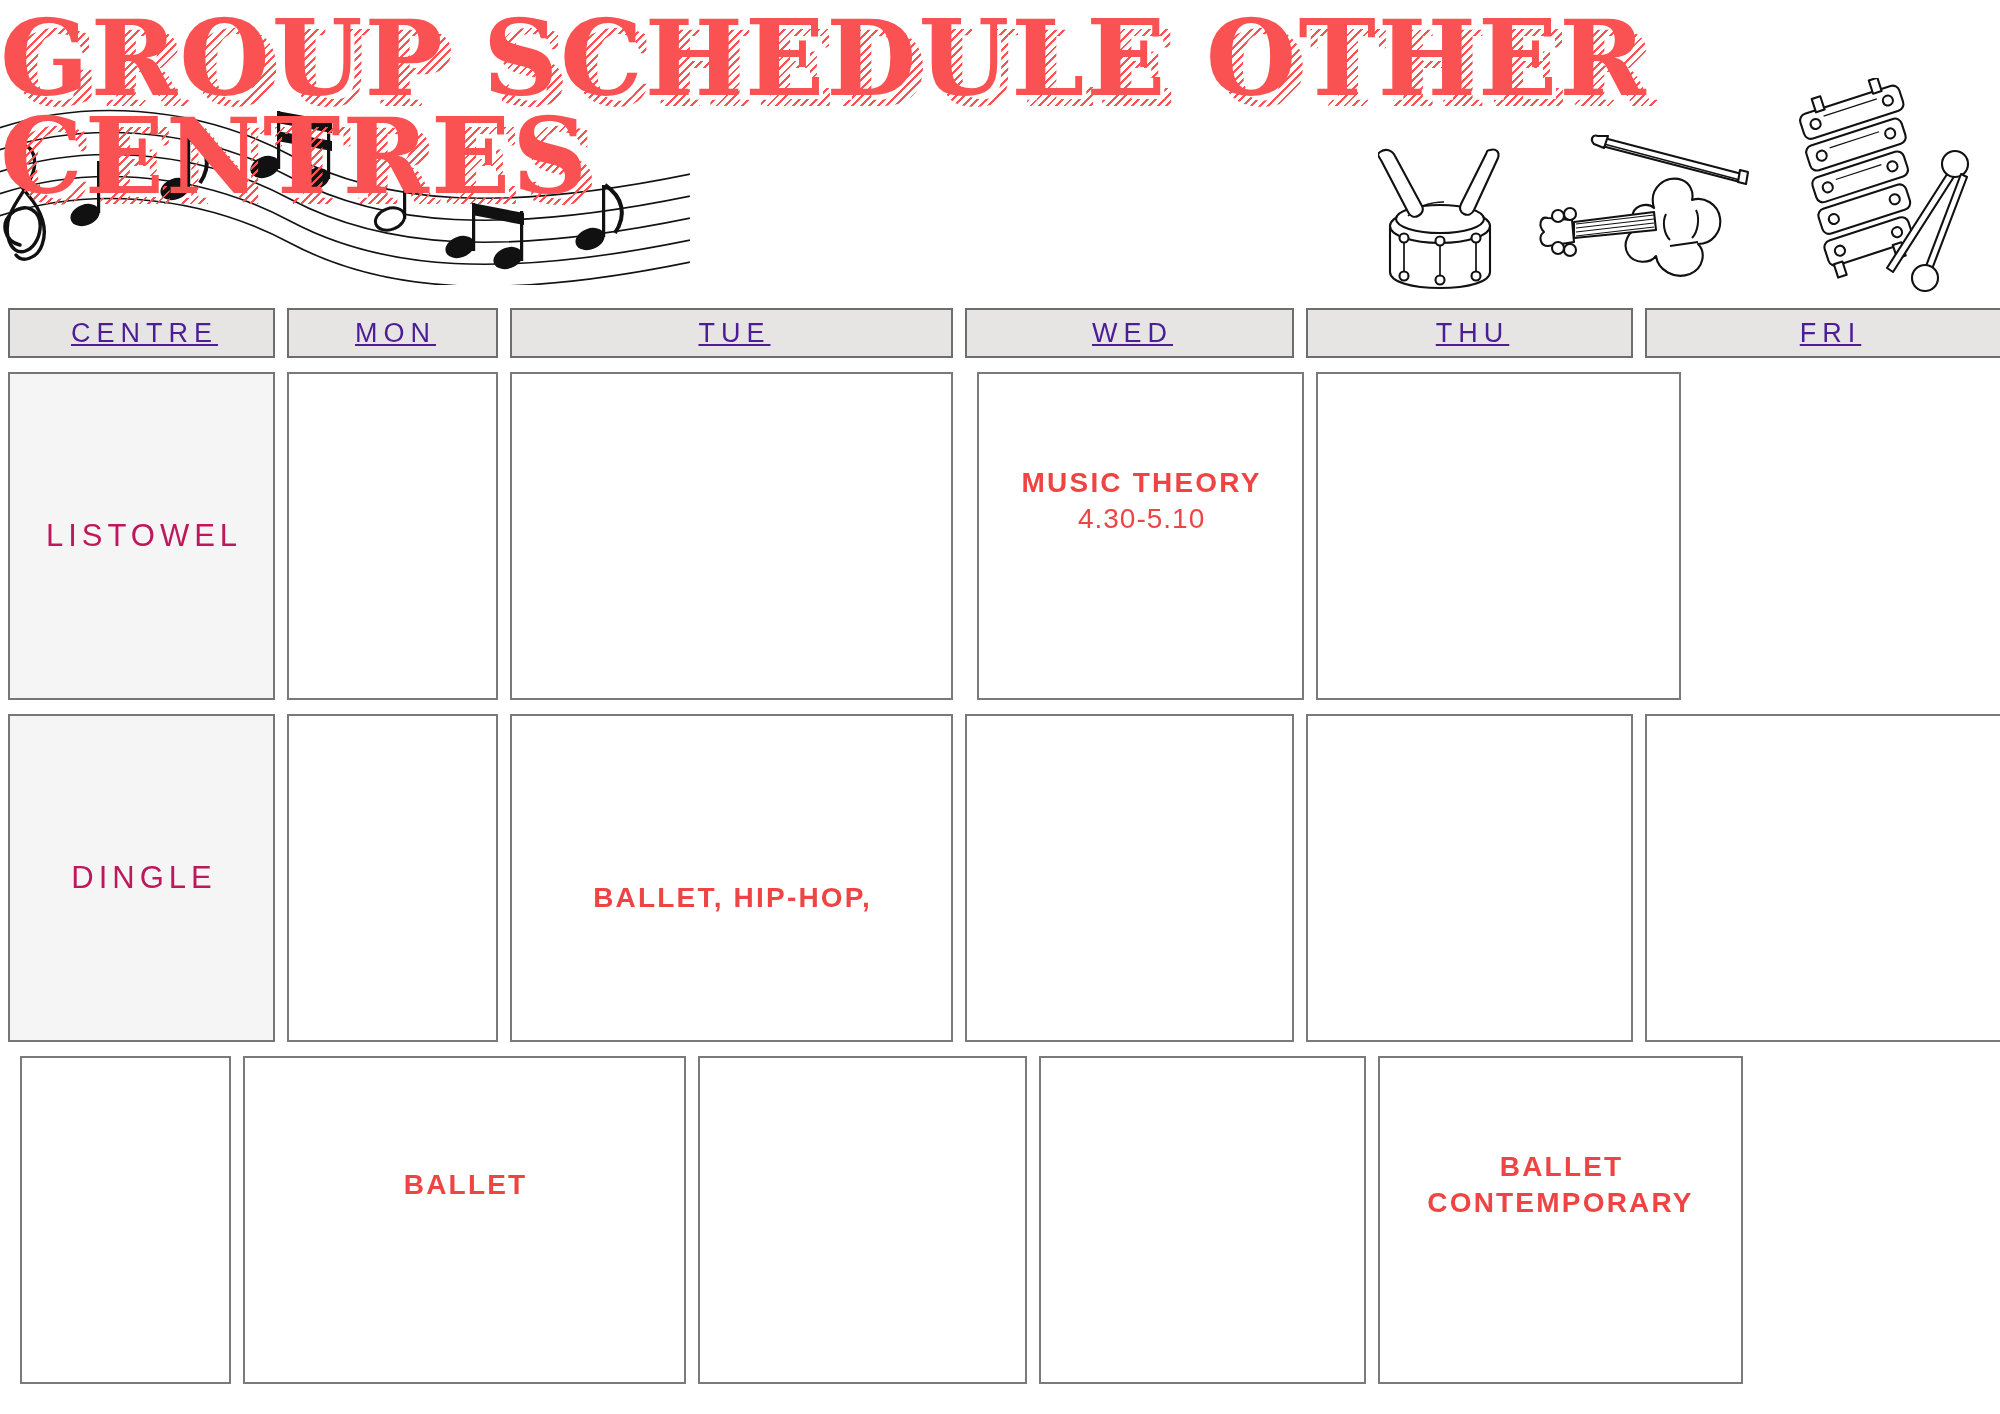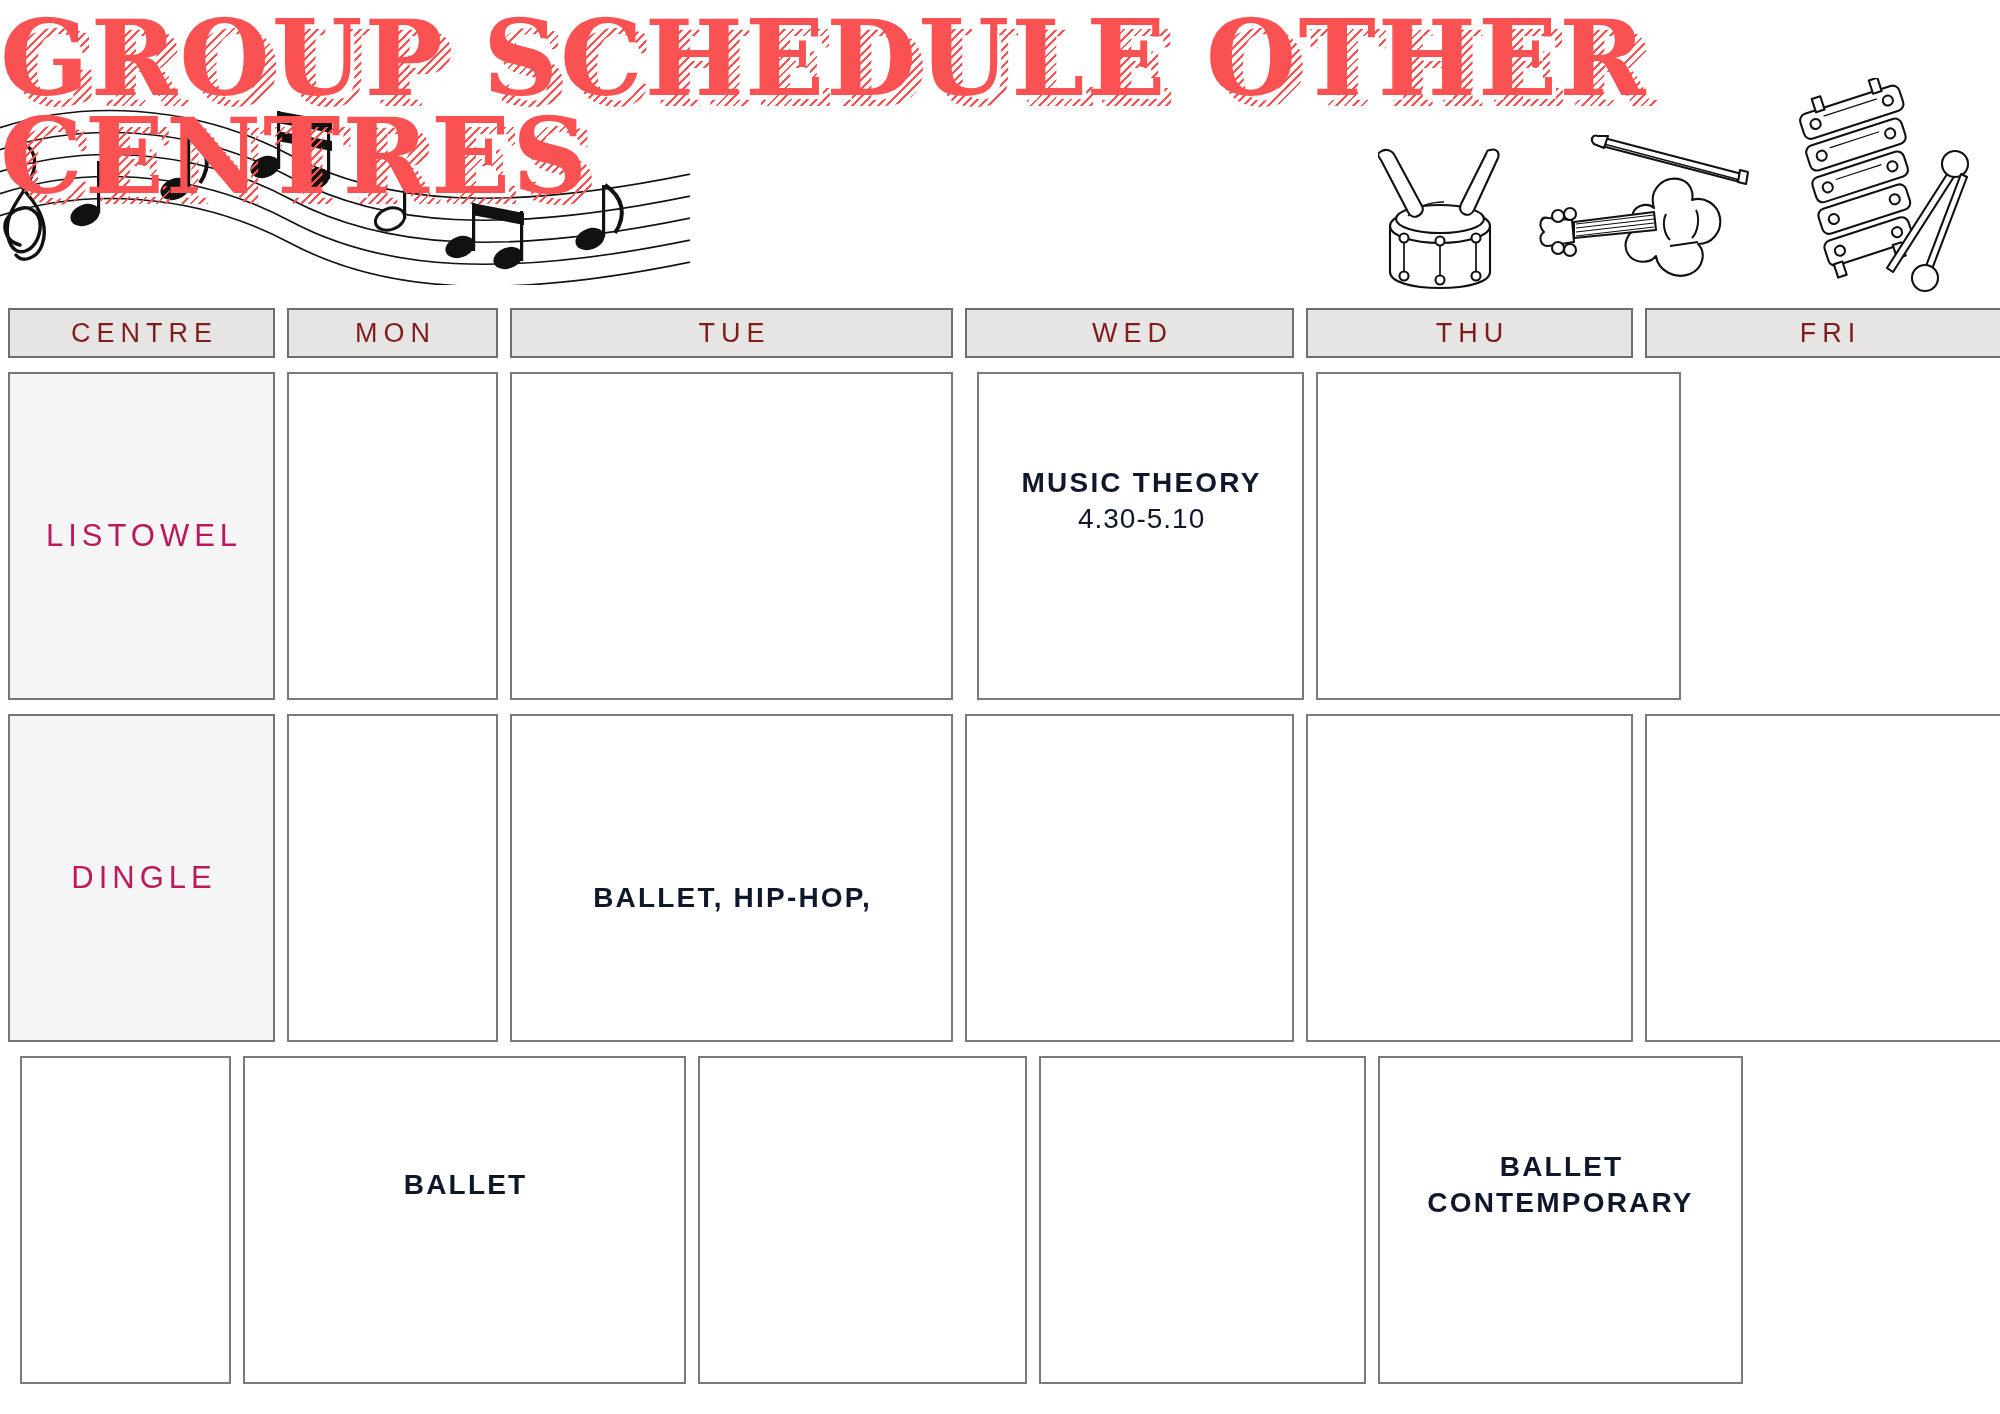--- a/index.html
+++ b/index.html
@@ -97,42 +97,43 @@
 
   
   .head-row { height: 50px; }
   .head-cell {
     background: #E6E5E4;
     border: 2px solid #6E6E6E;
     font-size: 27px;
     font-weight: 400;
     letter-spacing: 6px;
     text-indent: 6px;
-    color: #7f1d1d;
+    color: #4c1d95;
+    text-decoration: underline;
   }
 
   
   .body-row { height: 328px; }
   .centre-cell {
     background: #F5F5F5;
     border: 2px solid #767676;
     font-size: 31px;
     letter-spacing: 5px;
     text-indent: 5px;
     font-weight: 400;
     color: #be185d;
   }
   .day-cell {
     background: #FFFFFF;
     border: 2px solid #7A7A7A;
     font-size: 28px;
     font-weight: bold;
     letter-spacing: 2.2px;
     text-indent: 2.2px;
-    color: #0f172a;
+    color: #ef4444;
     line-height: 1.28;
     padding: 0 6px;
   }
   .day-cell .sub {
     display: block;
     font-weight: 400;
     font-size: 28px;
     letter-spacing: 1px;
   }
   .align-mid   { align-items: center; }

